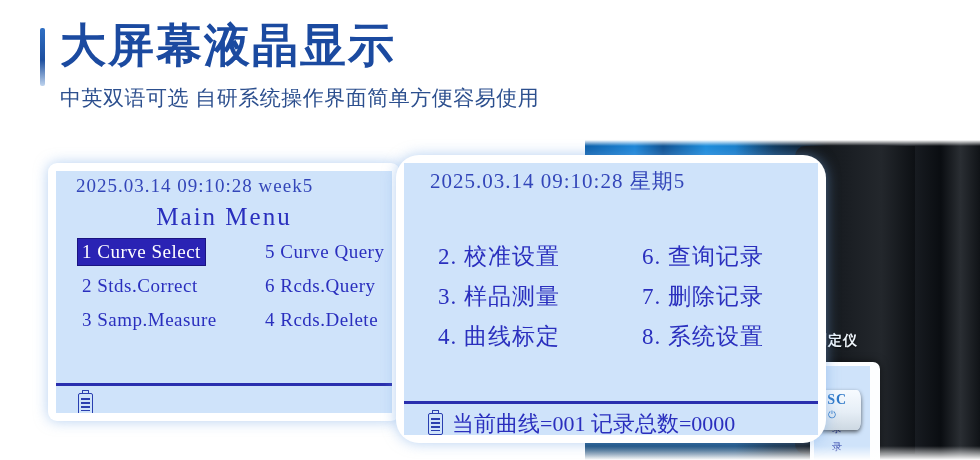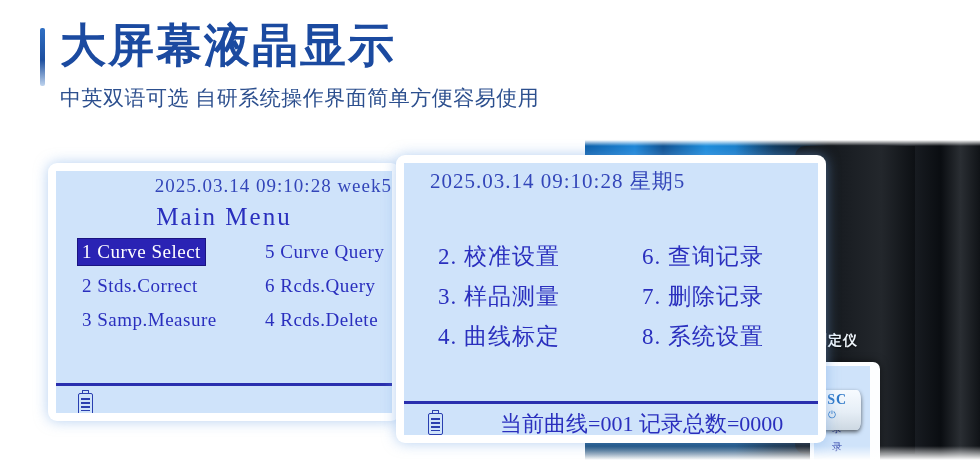--- a/index.html
+++ b/index.html
@@ -107,21 +107,21 @@
     background:#ffffff;
     border-radius:9px;
     box-shadow:0 0 14px rgba(120,170,230,.55);
   }
   .lcd-in{
     position:absolute;left:8px;top:8px;right:8px;bottom:8px;
     background:#cfe3fa;
     overflow:hidden;
   }
   .lcd-en{left:48px;top:163px;width:352px;height:258px;z-index:3;}
-  .lcd-cn{left:396px;top:155px;width:430px;height:288px;z-index:6;}
+  .lcd-cn{left:396px;top:155px;width:430px;height:288px;z-index:6;border-radius:23px;}
 
   .topline{
     position:absolute;left:0;right:0;top:4px;height:26px;
     color:#3346b9;
     font-family:"Liberation Serif", serif;
     white-space:nowrap;
   }
   .title-line{
     position:absolute;left:0;right:0;
     color:#2a2fbe;
@@ -153,40 +153,40 @@
   .batt:before{
     content:"";position:absolute;left:3px;top:-4px;width:5px;height:3px;
     border:1.5px solid #2a3fb0;border-bottom:none;border-radius:1px 1px 0 0;
   }
   .batt:after{
     content:"";position:absolute;left:2px;top:4px;right:2px;bottom:3px;
     background:repeating-linear-gradient(180deg,#2a3fb0 0 2px, transparent 2px 4px);
   }
 
   
-  .lcd-en .topline{font-size:19px;padding-left:20px;letter-spacing:1px;text-align:right;}
+  .lcd-en .topline{font-size:19px;padding-left:20px;letter-spacing:1px;}
   .lcd-en .title-line{top:32px;font-size:25px;letter-spacing:2px;}
   .lcd-en .menu{top:68px;}
   .lcd-en .mcell{font-size:19px;letter-spacing:.5px;}
   .lcd-en .mcell.c1{left:22px;padding:2px 4px;}
   .lcd-en .mcell.c2{left:205px;padding:2px 4px;}
   .lcd-en .rule{top:212px;}
   .lcd-en .statusbar{top:220px;font-size:18px;padding-left:52px;letter-spacing:.5px;}
   .lcd-en .batt{left:22px;top:222px;}
 
   
   .lcd-cn .topline{font-size:21px;padding-left:26px;letter-spacing:1px;}
   .lcd-cn .title-line{top:34px;font-size:30px;font-weight:bold;letter-spacing:12px;text-indent:12px;}
   .lcd-cn .menu{top:76px;}
   .lcd-cn .mrow{height:40px;}
   .lcd-cn .mcell{font-size:23px;letter-spacing:1px;}
   .lcd-cn .mcell.c1{left:28px;padding:2px 6px;}
   .lcd-cn .mcell.c2{left:232px;padding:2px 6px;}
   .lcd-cn .rule{top:238px;}
-  .lcd-cn .statusbar{top:246px;font-size:22px;padding-left:96px;}
+  .lcd-cn .statusbar{top:246px;font-size:22px;padding-left:48px;}
   .lcd-cn .batt{left:24px;top:250px;}
 </style>
 </head>
 <body>
 
 <div class="stage">
 
   <div class="header">
     <div class="accent-bar"></div>
     <div class="h-title">大屏幕液晶显示</div>

